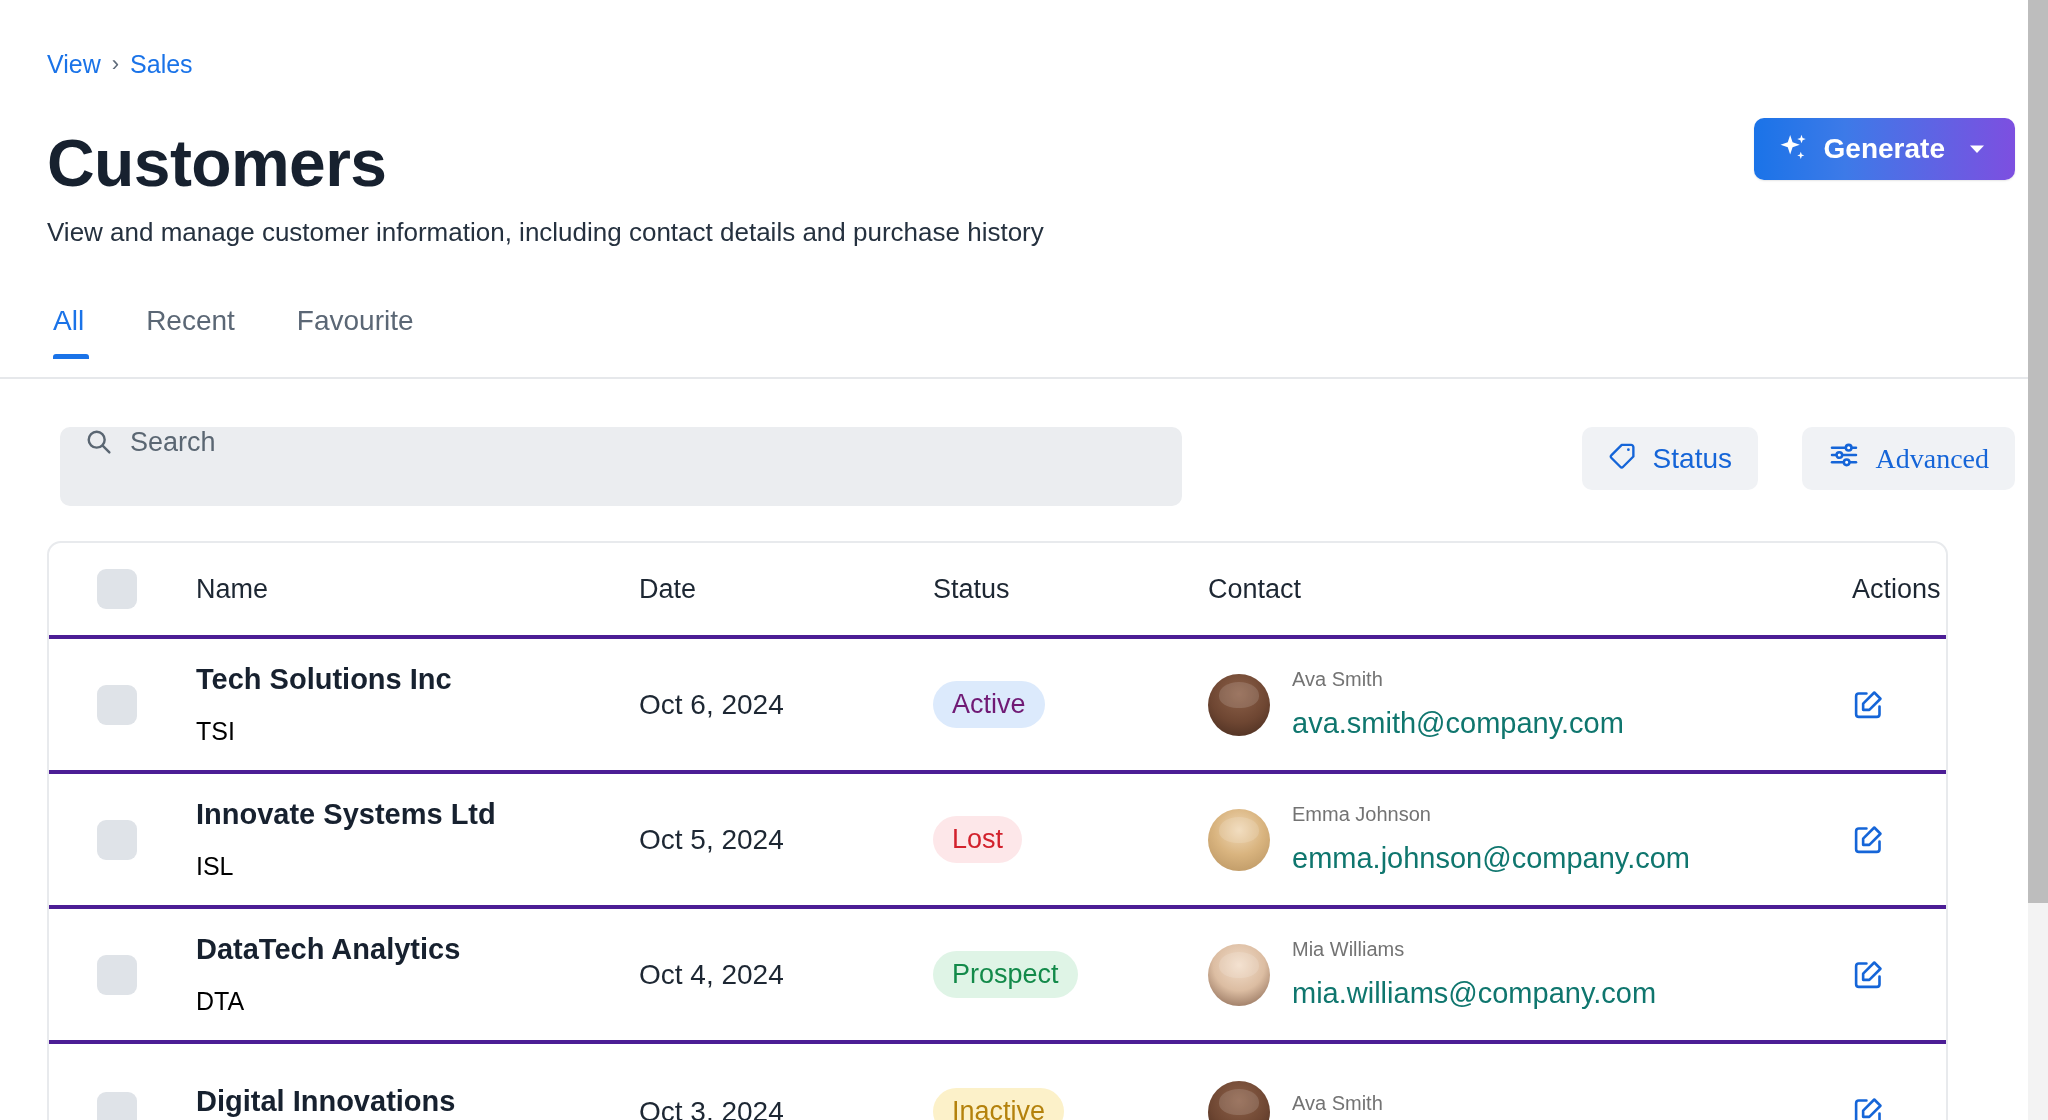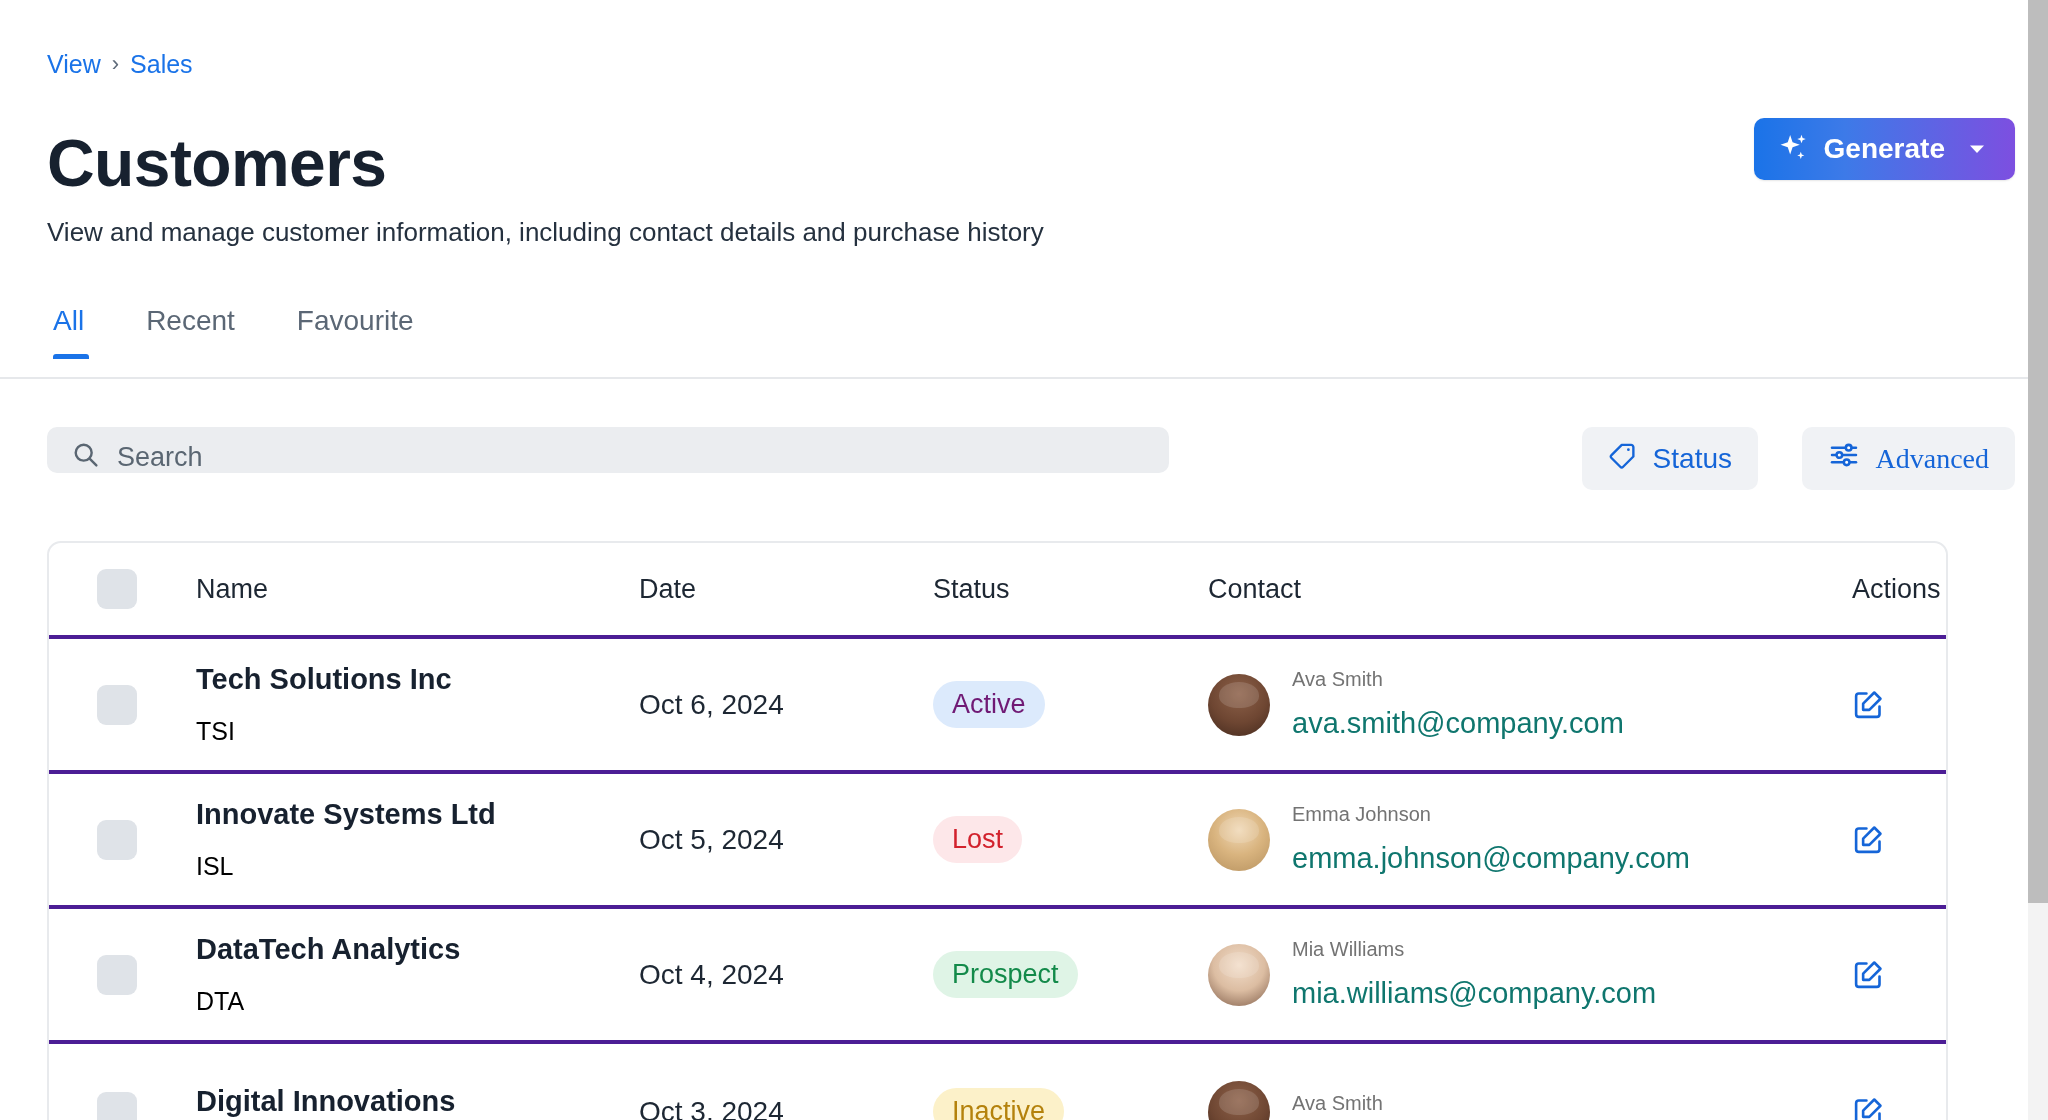--- a/index.html
+++ b/index.html
@@ -128,28 +128,28 @@
     left: 0;
     right: 20px;
     top: 377px;
     height: 2px;
     background: #e6e8eb;
   }
 
   
   .search-wrap {
     position: absolute;
-    left: 47px;
+    left: 60px;
     top: 427px;
     width: 1122px;
-    height: 46px;
+    height: 79px;
     background: #ebedf0;
     border-radius: 10px;
     display: flex;
-    align-items: flex-end;
+    align-items: flex-start;
     padding: 0 24px;
     gap: 17px;
     cursor: text;
   }
   .search-input {
     border: none;
     outline: none;
     background: transparent;
     font-size: 27px;
     color: #3a4652;

